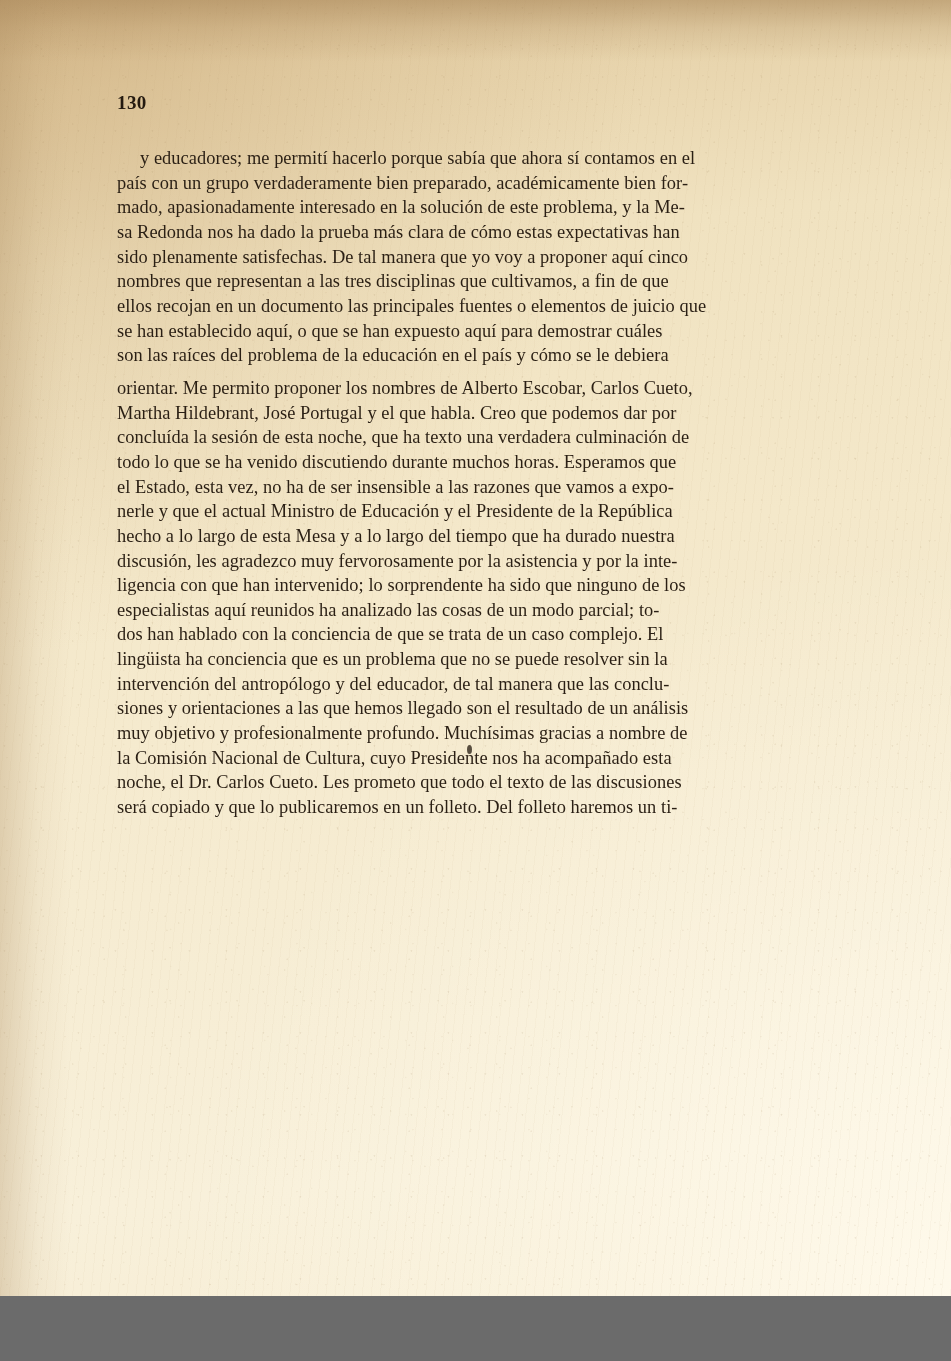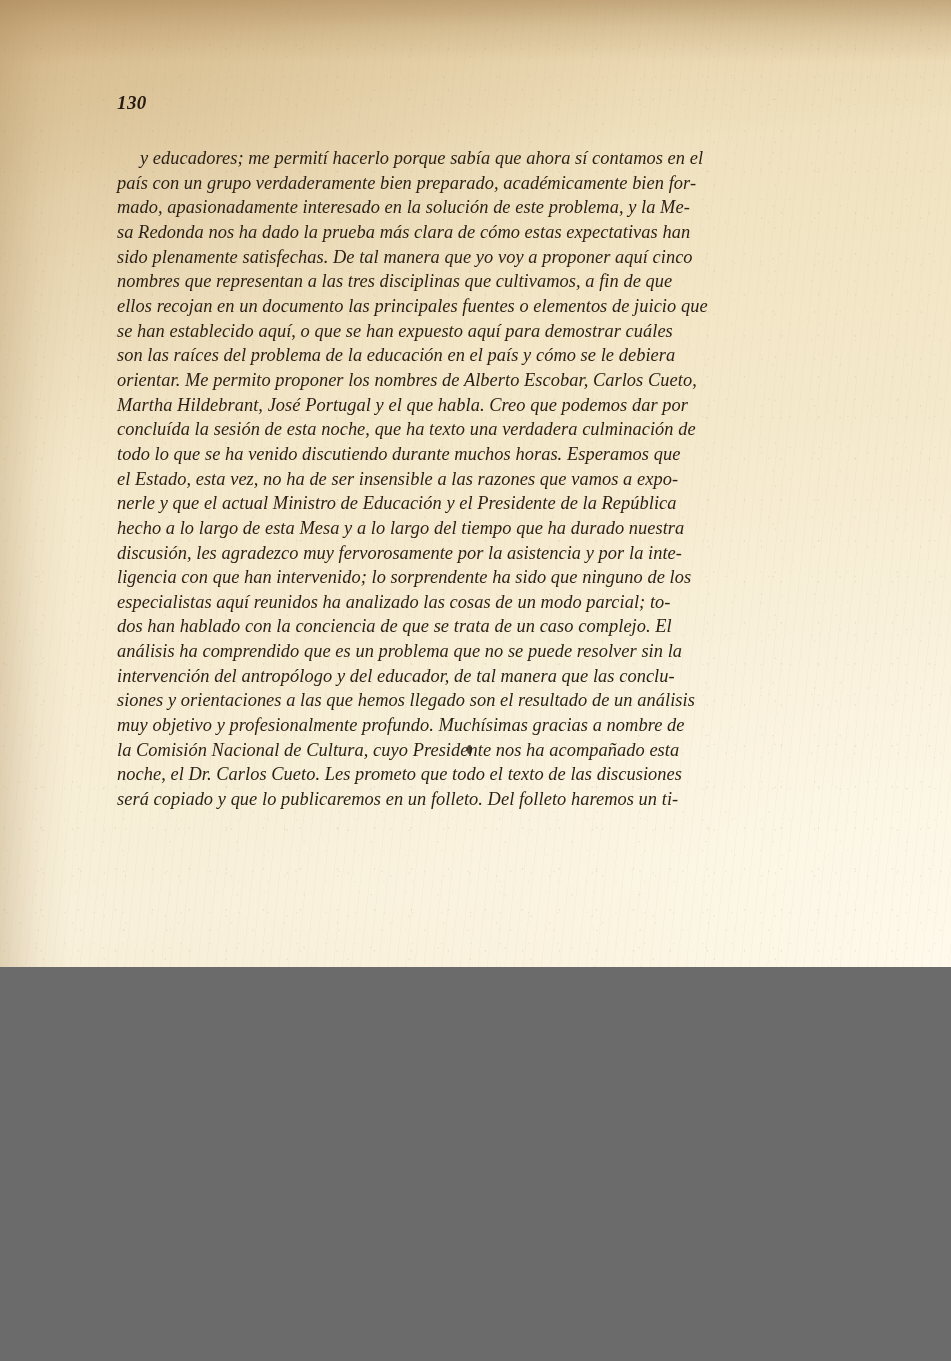--- a/index.html
+++ b/index.html
@@ -4,29 +4,28 @@
 <style>
   html, body {
     margin: 0;
     padding: 0;
     background: #6b6b6b;
   }
 
   .page {
     position: relative;
     width: 951px;
-    height: 967px;
+    height: 1296px;
     overflow: hidden;
     background-color: #f0e0bc;
     
     background-image:
       radial-gradient(ellipse 120% 85% at 100% 100%, rgba(255,250,236,0.95) 0%, rgba(255,250,236,0.35) 38%, rgba(255,250,236,0) 68%),
       radial-gradient(ellipse 95% 70% at 0% 0%, rgba(196,162,112,0.50) 0%, rgba(196,162,112,0.18) 42%, rgba(196,162,112,0) 72%),
       linear-gradient(175deg, #dcc297 0%, #e7d3ab 7%, #f0e2c0 20%, #f4e8ca 42%, #f6ecd2 66%, #f8f0da 88%, #f7eed6 100%);
-    font-style: italic;
   }
 
   
   .grain {
     position: absolute;
     inset: 0;
     pointer-events: none;
     opacity: 0.40;
     background-image:
       radial-gradient(circle at 12% 19%, rgba(150,120,80,0.30) 0.6px, transparent 1.2px),
@@ -129,32 +128,32 @@
   <div class="textblock">
       <div class="line justify" style="word-spacing: 0px; margin-left: 23px;">y educadores; me permití hacerlo porque sabía que ahora sí contamos en el</div>
       <div class="line justify" style="word-spacing: 0px;">país con un grupo verdaderamente bien preparado, académicamente bien for-</div>
       <div class="line justify" style="word-spacing: 0px;">mado, apasionadamente interesado en la solución de este problema, y la Me-</div>
       <div class="line justify" style="word-spacing: 0px;">sa Redonda nos ha dado la prueba más clara de cómo estas expectativas han</div>
       <div class="line justify" style="word-spacing: 0px;">sido plenamente satisfechas. De tal manera que yo voy a proponer aquí cinco</div>
       <div class="line justify" style="word-spacing: 0px;">nombres que representan a las tres disciplinas que cultivamos, a fin de que</div>
       <div class="line justify" style="word-spacing: 0px;">ellos recojan en un documento las principales fuentes o elementos de juicio que</div>
       <div class="line justify" style="word-spacing: 0px;">se han establecido aquí, o que se han expuesto aquí para demostrar cuáles</div>
       <div class="line justify" style="word-spacing: 0px;">son las raíces del problema de la educación en el país y cómo se le debiera</div>
-      <div class="line justify" style="word-spacing: 0px;">orientar. Me permito proponer los nombres de Alberto Escobar, Carlos Cueto,</div>
+      <div class="line justify" style="word-spacing: 0px; margin-top: 8px;">orientar. Me permito proponer los nombres de Alberto Escobar, Carlos Cueto,</div>
       <div class="line justify" style="word-spacing: 0px;">Martha Hildebrant, José Portugal y el que habla. Creo que podemos dar por</div>
       <div class="line justify" style="word-spacing: 0px;">concluída la sesión de esta noche, que ha texto una verdadera culminación de</div>
       <div class="line justify" style="word-spacing: 0px;">todo lo que se ha venido discutiendo durante muchos horas. Esperamos que</div>
       <div class="line justify" style="word-spacing: 0px;">el Estado, esta vez, no ha de ser insensible a las razones que vamos a expo-</div>
       <div class="line justify" style="word-spacing: 0px;">nerle y que el actual Ministro de Educación y el Presidente de la República</div>
       <div class="line justify" style="word-spacing: 0px;">hecho a lo largo de esta Mesa y a lo largo del tiempo que ha durado nuestra</div>
       <div class="line justify" style="word-spacing: 0px;">discusión, les agradezco muy fervorosamente por la asistencia y por la inte-</div>
       <div class="line justify" style="word-spacing: 0px;">ligencia con que han intervenido; lo sorprendente ha sido que ninguno de los</div>
       <div class="line justify" style="word-spacing: 0px;">especialistas aquí reunidos ha analizado las cosas de un modo parcial; to-</div>
       <div class="line justify" style="word-spacing: 0px;">dos han hablado con la conciencia de que se trata de un caso complejo. El</div>
-      <div class="line justify" style="word-spacing: 0px;">análisis ha comprendido que es un problema que no se puede resolver sin la</div>
+      <div class="line justify" style="word-spacing: 0px;">lingüista ha conciencia que es un problema que no se puede resolver sin la</div>
       <div class="line justify" style="word-spacing: 0px;">intervención del antropólogo y del educador, de tal manera que las conclu-</div>
       <div class="line justify" style="word-spacing: 0px;">siones y orientaciones a las que hemos llegado son el resultado de un análisis</div>
       <div class="line justify" style="word-spacing: 0px;">muy objetivo y profesionalmente profundo. Muchísimas gracias a nombre de</div>
       <div class="line justify" style="word-spacing: 0px;">la Comisión Nacional de Cultura, cuyo Presidente nos ha acompañado esta</div>
       <div class="line justify" style="word-spacing: 0px;">noche, el Dr. Carlos Cueto. Les prometo que todo el texto de las discusiones</div>
       <div class="line justify" style="word-spacing: 0px;">será copiado y que lo publicaremos en un folleto. Del folleto haremos un ti-</div>
     </div>
 
   <div class="blot"></div>
 

